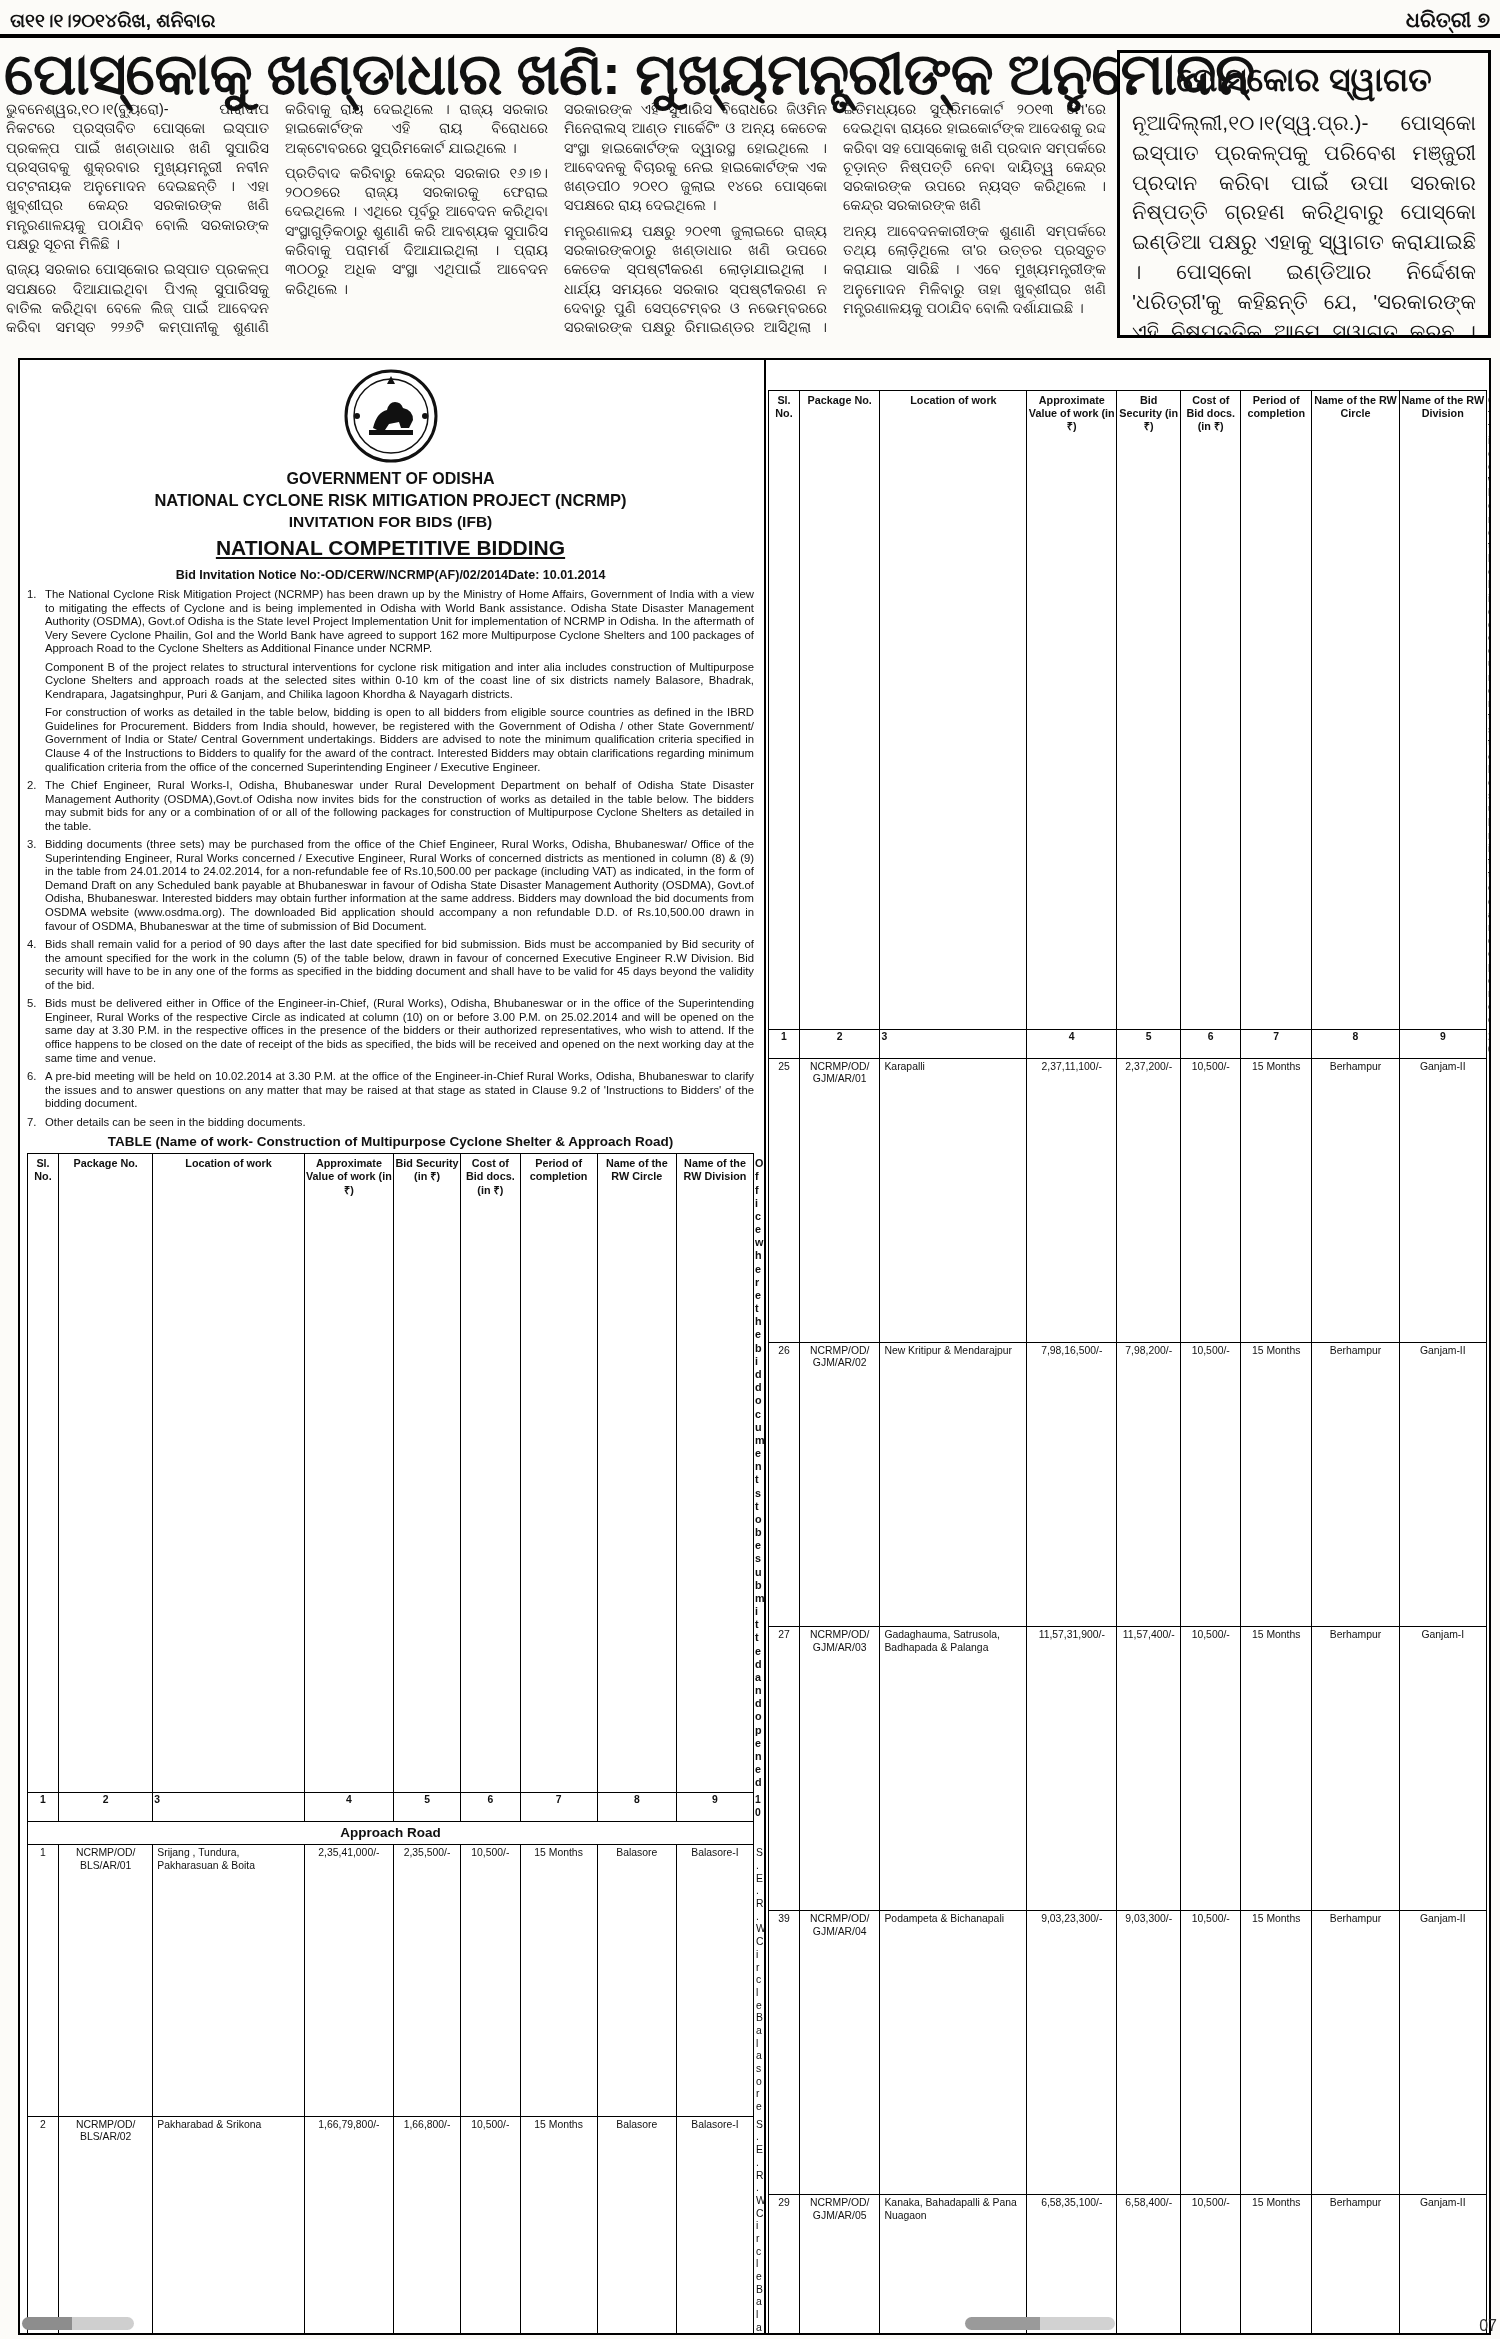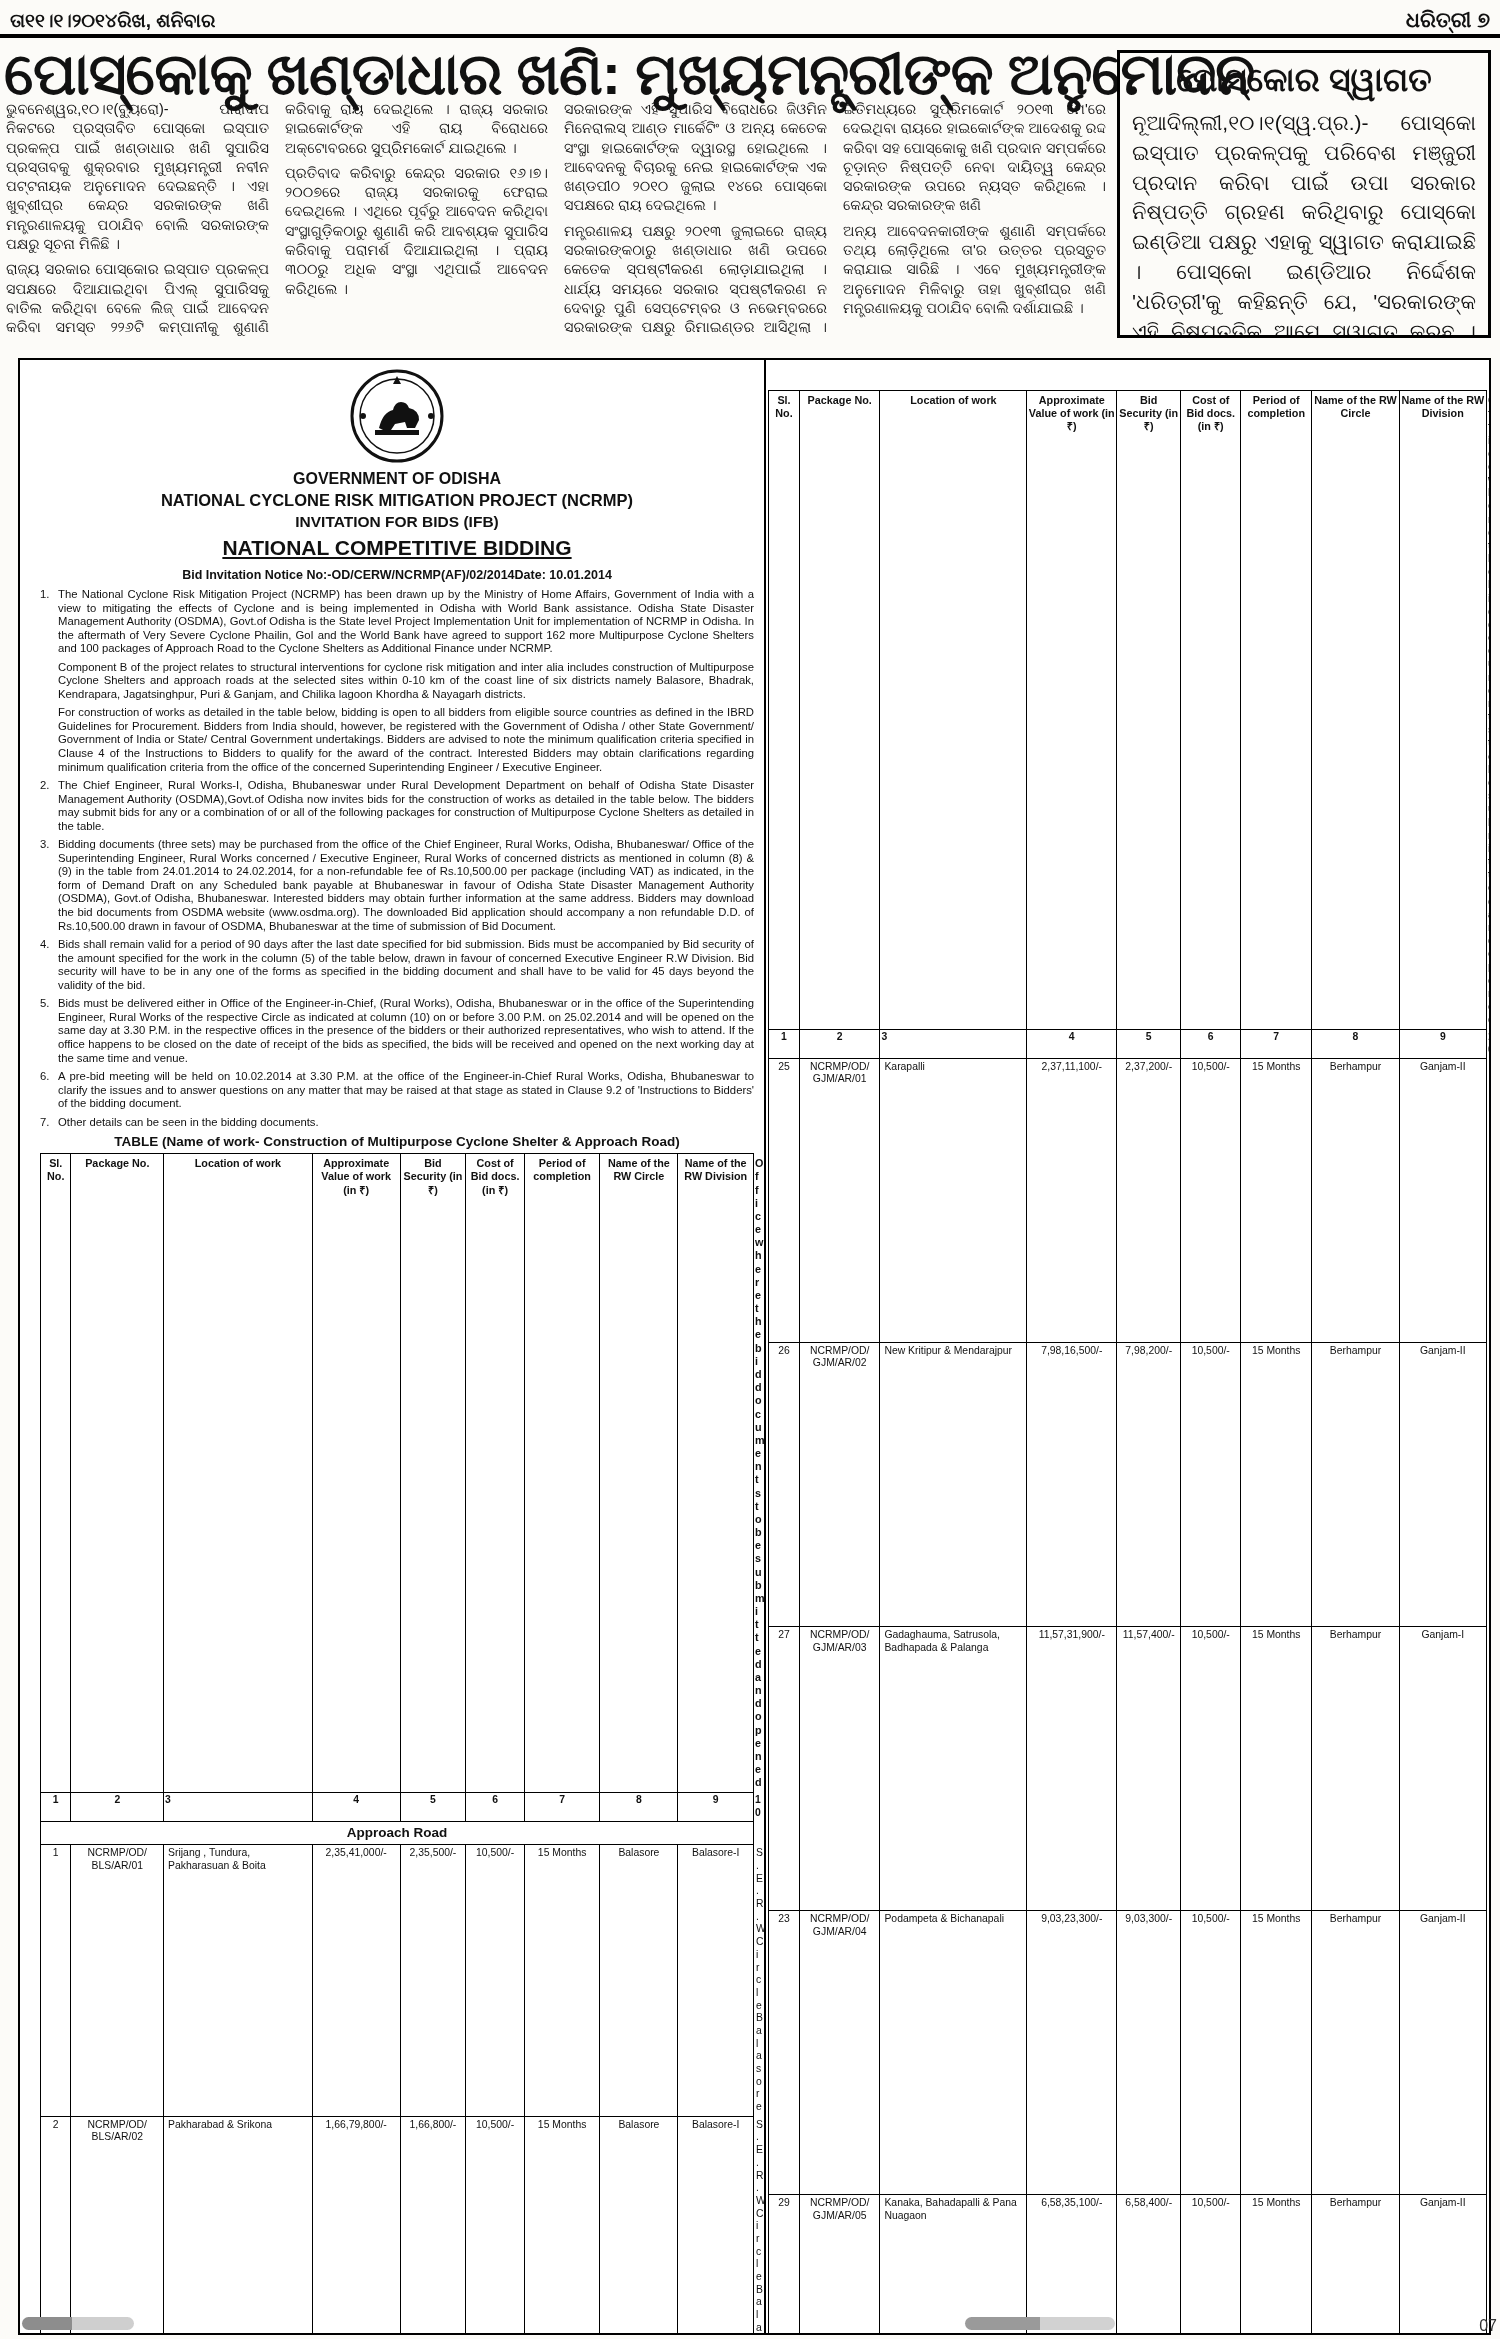--- a/index.html
+++ b/index.html
@@ -19,21 +19,21 @@
   .article p{margin:0 0 6px 0;font-size:14.5px;line-height:1.33;}
   
   .sidebox{position:absolute;left:1117px;top:50px;width:374px;height:288px;
            border:3px solid #000;box-sizing:border-box;padding:8px 12px;overflow:hidden;}
   .sidebox h2{margin:0 0 8px 0;text-align:center;font-size:33px;font-weight:bold;}
   .sidebox .sb-body{font-size:21px;line-height:1.42;text-align:justify;}
   
   .notice{position:absolute;left:18px;top:358px;width:1473px;height:1977px;
           border:2.5px solid #000;box-sizing:border-box;display:flex;background:#fff;}
   .n-left{width:746px;flex:none;border-right:2px solid #000;box-sizing:border-box;
-          padding:6px 10px 4px 20px;overflow:hidden;}
+          padding:6px 10px 4px 7px;overflow:hidden;}
   .n-right{flex:1;box-sizing:border-box;padding:30px 2px 0 2px;overflow:hidden;}
   .emblem-wrap{text-align:center;margin:2px 0 2px 0;}
   .n-org{text-align:center;font-weight:bold;font-size:16px;margin-top:2px;}
   .n-project{text-align:center;font-weight:bold;font-size:16.5px;margin-top:3px;}
   .n-ifb{text-align:center;font-weight:bold;font-size:15.5px;margin-top:3px;}
   .n-ncb{text-align:center;font-weight:bold;font-size:21px;margin-top:5px;text-decoration:underline;}
   .n-noticeline{display:flex;justify-content:center;font-weight:bold;font-size:12.5px;
                 margin:8px 0 6px 0;}
   .paras .para{display:flex;margin-bottom:5px;}
   .paras .pno{flex:none;width:18px;font-size:11.3px;line-height:1.2;}
@@ -285,21 +285,21 @@
               <td class="c2">Gadaghauma, Satrusola, Badhapada &amp; Palanga</td>
               <td class="c3">11,57,31,900/-</td>
               <td class="c4">11,57,400/-</td>
               <td class="c5">10,500/-</td>
               <td class="c6">15 Months</td>
               <td class="c7">Berhampur</td>
               <td class="c8">Ganjam-I</td>
               <td class="c9">S.E.R.W Circle Berhampur</td>
             </tr>
             <tr>
-              <td class="c0">23</td>
+              <td class="c0">39</td>
               <td class="c1">NCRMP/OD/ GJM/AR/04</td>
               <td class="c2">Podampeta &amp; Bichanapali</td>
               <td class="c3">9,03,23,300/-</td>
               <td class="c4">9,03,300/-</td>
               <td class="c5">10,500/-</td>
               <td class="c6">15 Months</td>
               <td class="c7">Berhampur</td>
               <td class="c8">Ganjam-II</td>
               <td class="c9">S.E.R.W Circle Berhampur</td>
             </tr>

